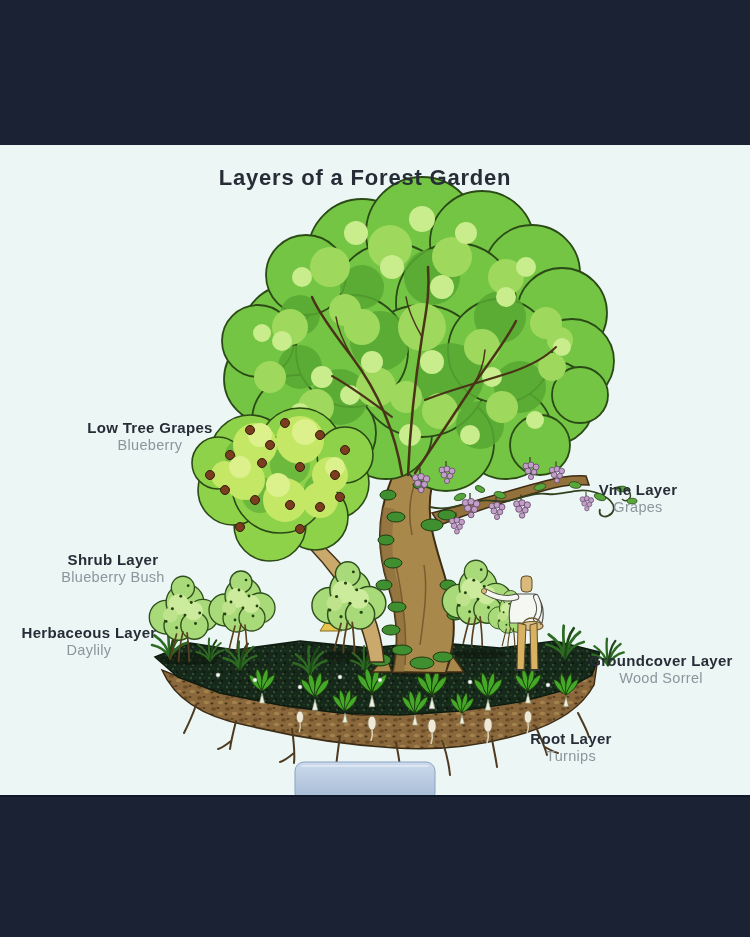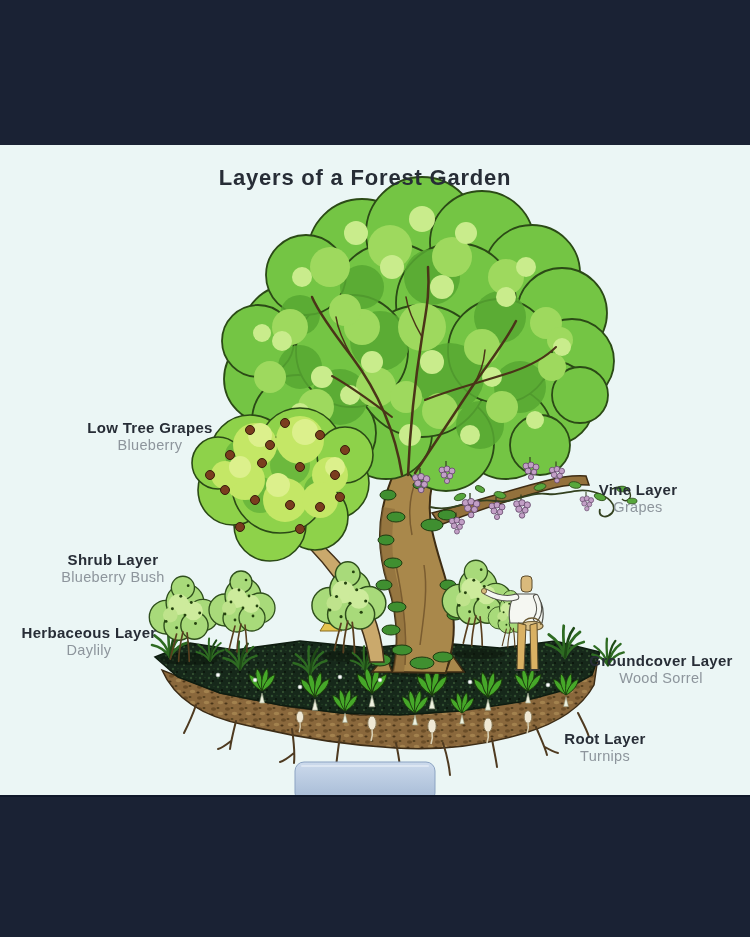--- a/index.html
+++ b/index.html
@@ -14,21 +14,21 @@
          font-size:22px;font-weight:bold;letter-spacing:.8px;color:var(--ink,#272d36);}
   .lbl{position:absolute;text-align:center;line-height:1.22;}
   .lbl .nm{font-size:15px;font-weight:bold;color:var(--ink,#272d36);letter-spacing:.3px;}
   .lbl .sb{font-size:14.5px;color:var(--sub,#8d959c);letter-spacing:.3px;}
   .lbl1{left:123px;top:106px;width:170px;}
   .lbl2{left:65px; top:274px;width:170px;}
   .lbl3{left:553px;top:336px;width:170px;}
   .lbl4{left:28px; top:406px;width:170px;}
   .lbl5{left:4px;  top:479px;width:170px;}
   .lbl6{left:566px;top:507px;width:190px;}
-  .lbl7{left:530px;top:585px;width:150px;}
+  .lbl7{left:496px;top:585px;width:150px;}
   svg{position:absolute;left:0;top:0;}
 </style>
 </head>
 <body>
 
 <div class="screen">
   <div class="letterbox top"></div>
   <div class="letterbox bottom"></div>
 
   <div class="content">

